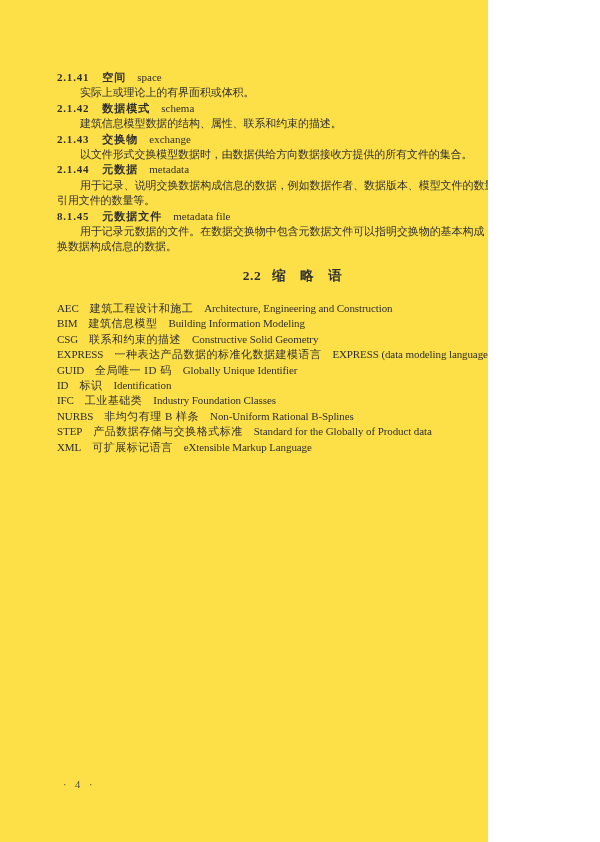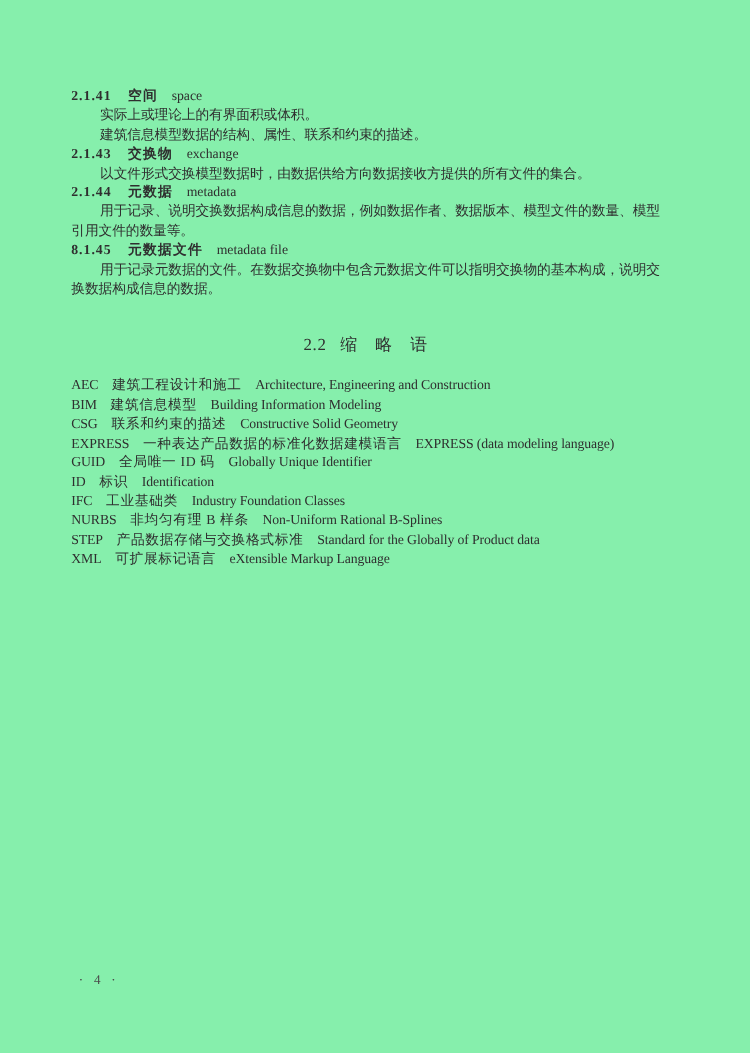--- a/index.html
+++ b/index.html
@@ -1,21 +1,21 @@
 <!DOCTYPE html>
 <html><head>
 <meta charset="utf-8">
 <style>
   * { margin: 0; padding: 0; box-sizing: border-box; }
   html, body { background: #ffffff; }
   .page {
-    width: 600px;
+    width: 488px;
     height: 842px;
     position: relative;
-    background: #86efac;
+    background: #fde047;
     color: #2f2f2f;
     font-family: "Liberation Serif", "DejaVu Serif", serif;
     overflow: hidden;
   }
   .content {
     position: absolute;
     left: 57px;
     top: 70px;
     width: 471px;
     font-size: 11px;
@@ -26,22 +26,22 @@
   
   .def-head { font-weight: 700; }
   .def-num { margin-right: 13px; letter-spacing: 0.8px; }
   .def-zh  { margin-right: 11px; letter-spacing: 1px; }
   .def-en  { font-weight: 400; letter-spacing: 0; }
   .def-body { text-indent: 23px; }
   
   .section-heading {
     text-align: center;
     font-size: 13.5px;
-    font-weight: 400;
-    margin: 28px 0 16px 0;
+    font-weight: 700;
+    margin: 12px 0 16px 0;
     line-height: 18px;
     letter-spacing: 0.5px;
   }
   .sec-num { margin-right: 11px; }
   
   .abbr {
     padding-left: 57px;
     text-indent: -57px;
     text-align: left;
   }
@@ -66,20 +66,23 @@
     <section>
 
       <div class="def">
         <div class="def-head">
           <span class="def-num">2.1.41</span><span class="def-zh">空间</span><span class="def-en">space</span>
         </div>
         <p class="def-body">实际上或理论上的有界面积或体积。</p>
       </div>
 
       <div class="def">
+        <div class="def-head">
+          <span class="def-num">2.1.42</span><span class="def-zh">数据模式</span><span class="def-en">schema</span>
+        </div>
         <p class="def-body">建筑信息模型数据的结构、属性、联系和约束的描述。</p>
       </div>
 
       <div class="def">
         <div class="def-head">
           <span class="def-num">2.1.43</span><span class="def-zh">交换物</span><span class="def-en">exchange</span>
         </div>
         <p class="def-body">以文件形式交换模型数据时，由数据供给方向数据接收方提供的所有文件的集合。</p>
       </div>
 

